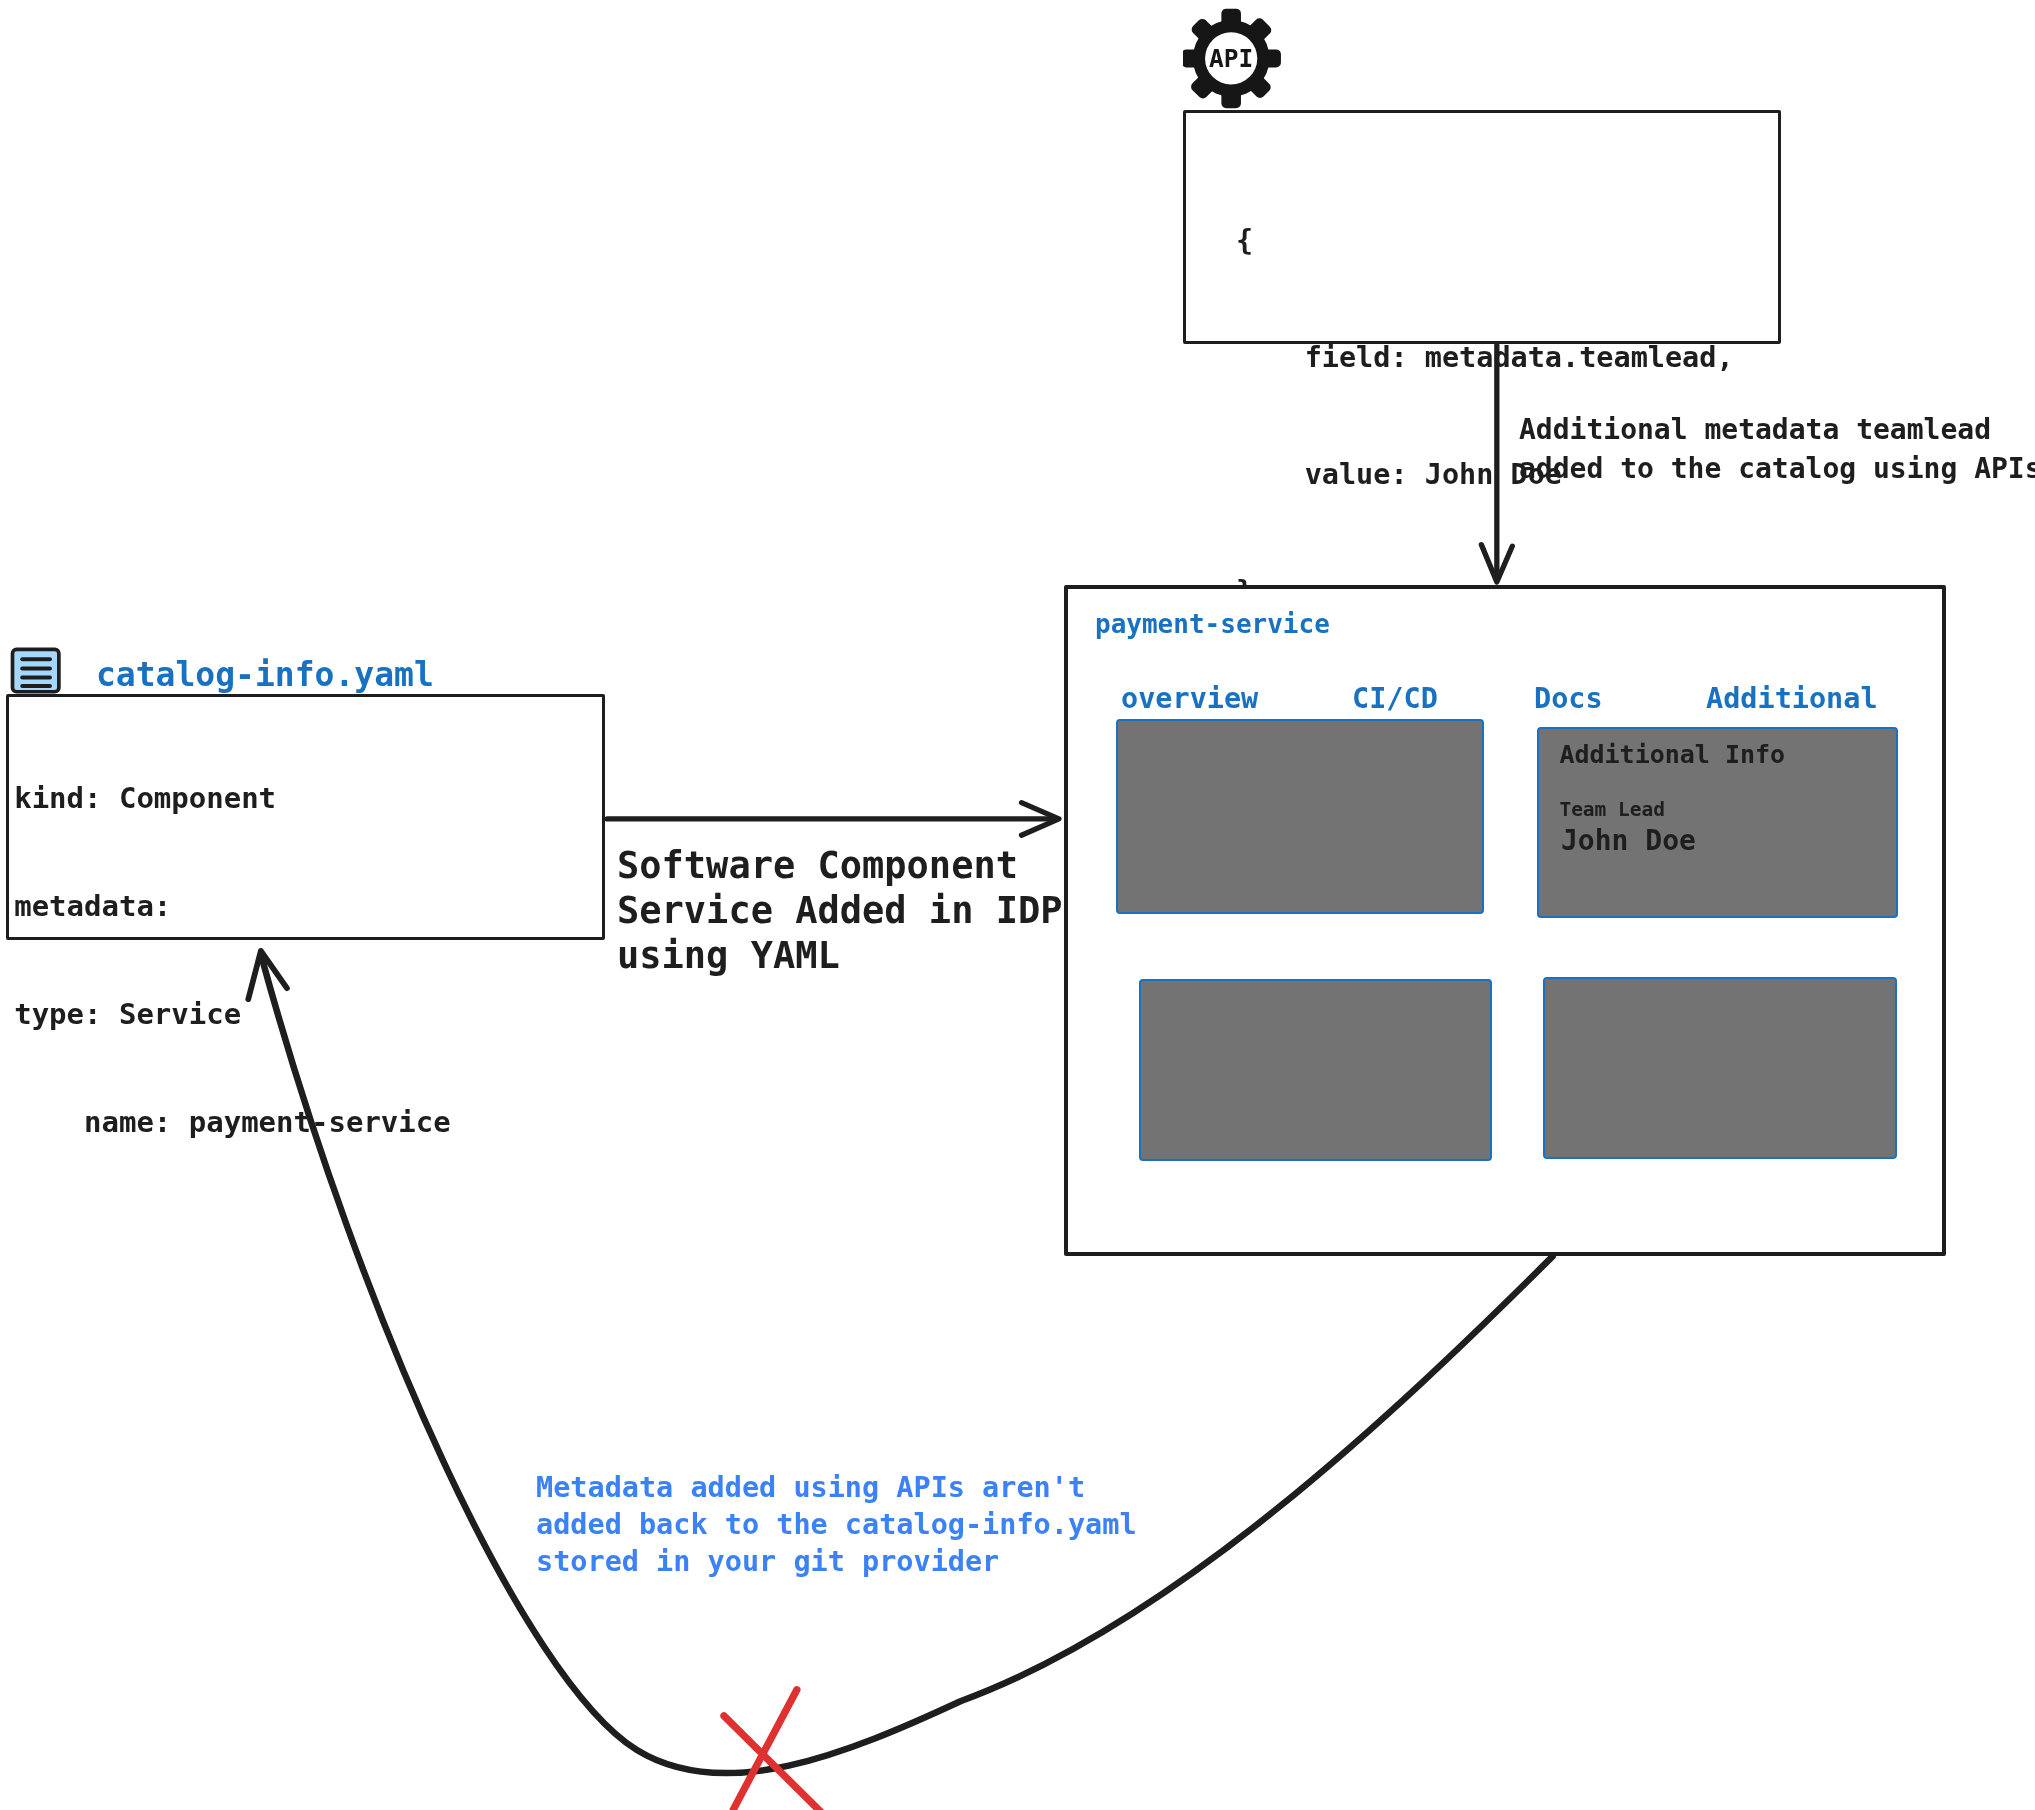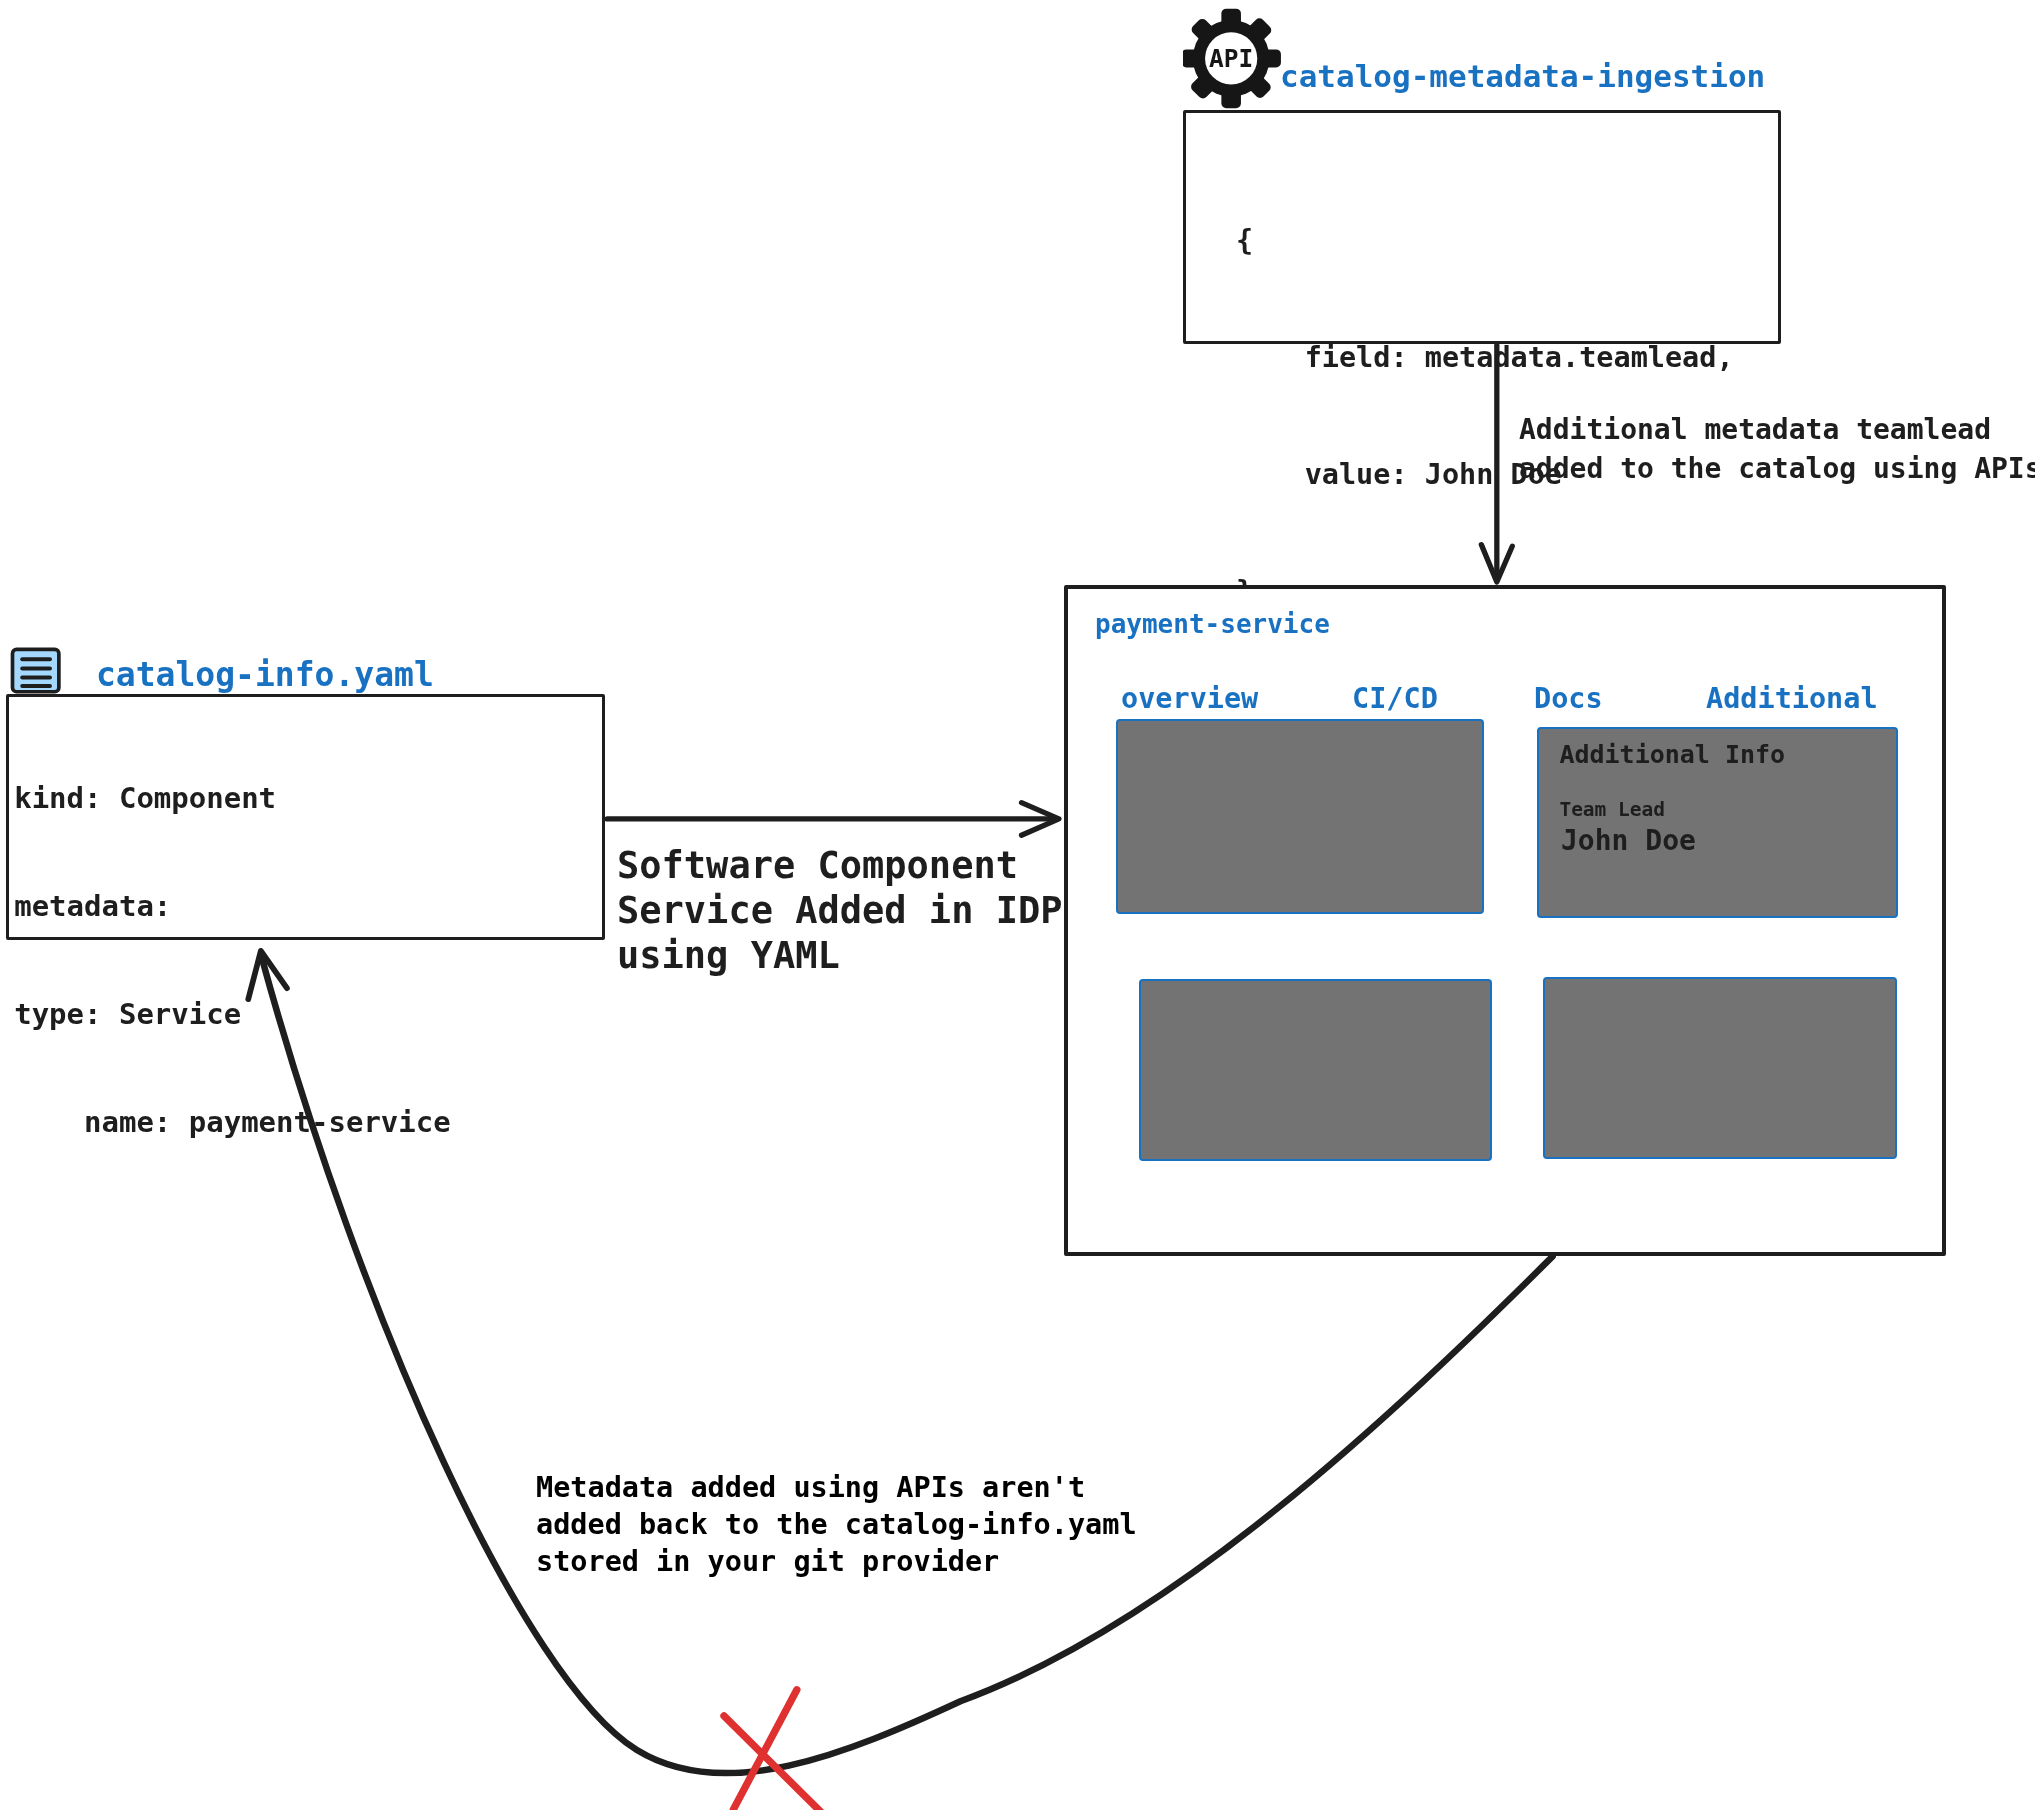--- a/index.html
+++ b/index.html
@@ -7,21 +7,21 @@
           font-family:"DejaVu Sans Mono","Liberation Mono",monospace;color:#1e1e1e;overflow:hidden;}
   .abs{position:absolute;}
   svg.overlay{position:absolute;left:0;top:0;width:2056px;height:1810px;pointer-events:none;}
   .blue{color:#1971c2;}
   .box{position:absolute;background:#ffffff;border:3.7px solid #1e1e1e;border-radius:2px;box-sizing:border-box;}
   .bluebox{position:absolute;background:#737373;border:2.8px solid #1971c2;border-radius:4px;box-sizing:border-box;}
   .code{white-space:pre;font-weight:600;}
   .hdr{font-weight:700;}
   .note{font-weight:700;}
   .tab{position:absolute;top:683px;font-size:28.5px;line-height:31px;font-weight:700;color:#1971c2;}
-  .red{color:#000000;}
+  .red{color:#3b82f6;}
 </style>
 </head>
 <body>
 
 <div class="canvas">
 
   <svg class="overlay" viewBox="0 0 5052 4447">
 
     <g>
       <path d="M3678 848 L3678 1425" fill="none" stroke="#1e1e1e" stroke-width="13" stroke-linecap="round"></path>
@@ -59,21 +59,20 @@
             <rect x="78" y="-22" width="44" height="44" rx="12"></rect>
           </g>
         </g>
         <circle cx="0" cy="0" r="94"></circle>
       </g>
       <circle cx="0" cy="0" r="64" fill="#ffffff"></circle>
       <text x="0" y="22" text-anchor="middle" font-family="DejaVu Sans Mono, Liberation Mono, monospace" font-size="60" font-weight="600" fill="#161616">API</text>
     </g>
   </svg>
 
-  <div class="abs hdr blue" style="left:1280px;top:57px;font-size:31px;line-height:39px;">catalog-metadata-ingestion</div>
 
   <div class="box" style="left:1183px;top:110px;width:598px;height:234px;"></div>
   <div class="abs code" style="left:1236px;top:143px;font-size:28.5px;line-height:39px;">
     <div>{</div>
     <div>    field: metadata.teamlead,</div>
     <div>    value: John Doe</div>
     <div>}</div>
   </div>
 
   <div class="abs note" style="left:1519px;top:410px;font-size:28px;line-height:39px;">

